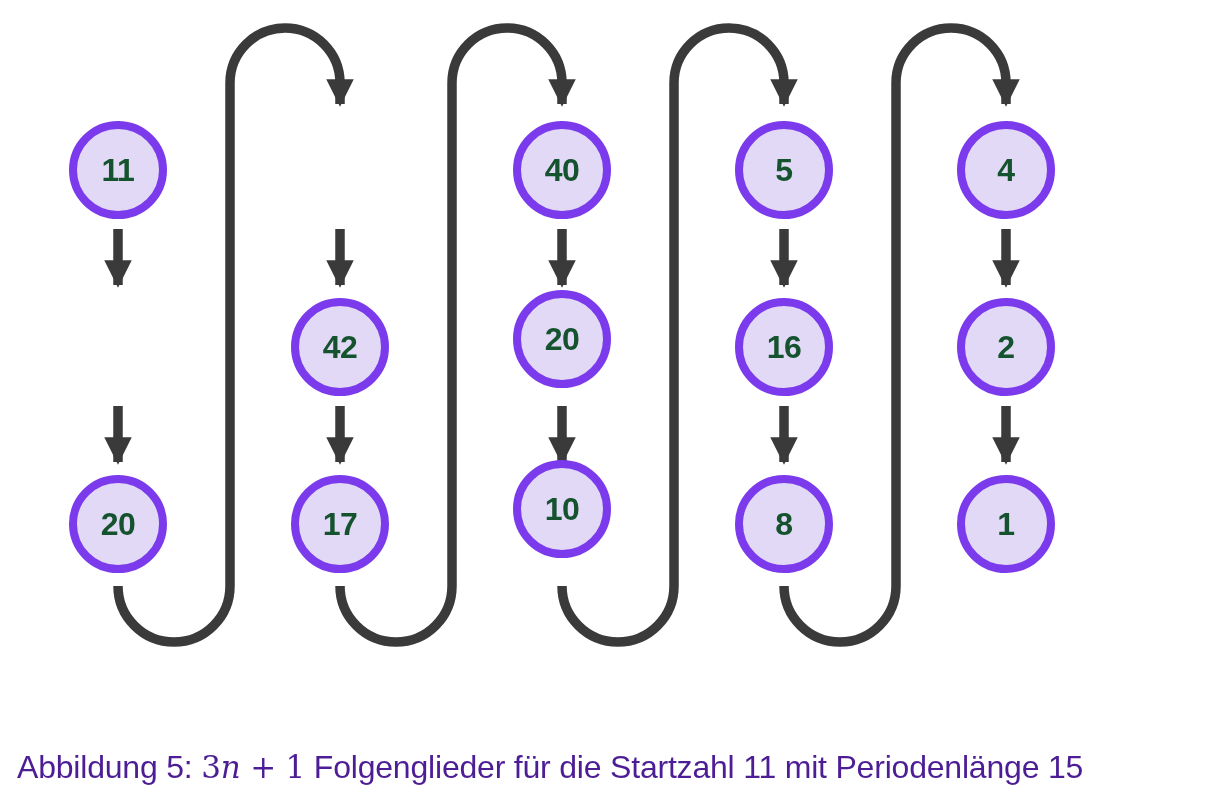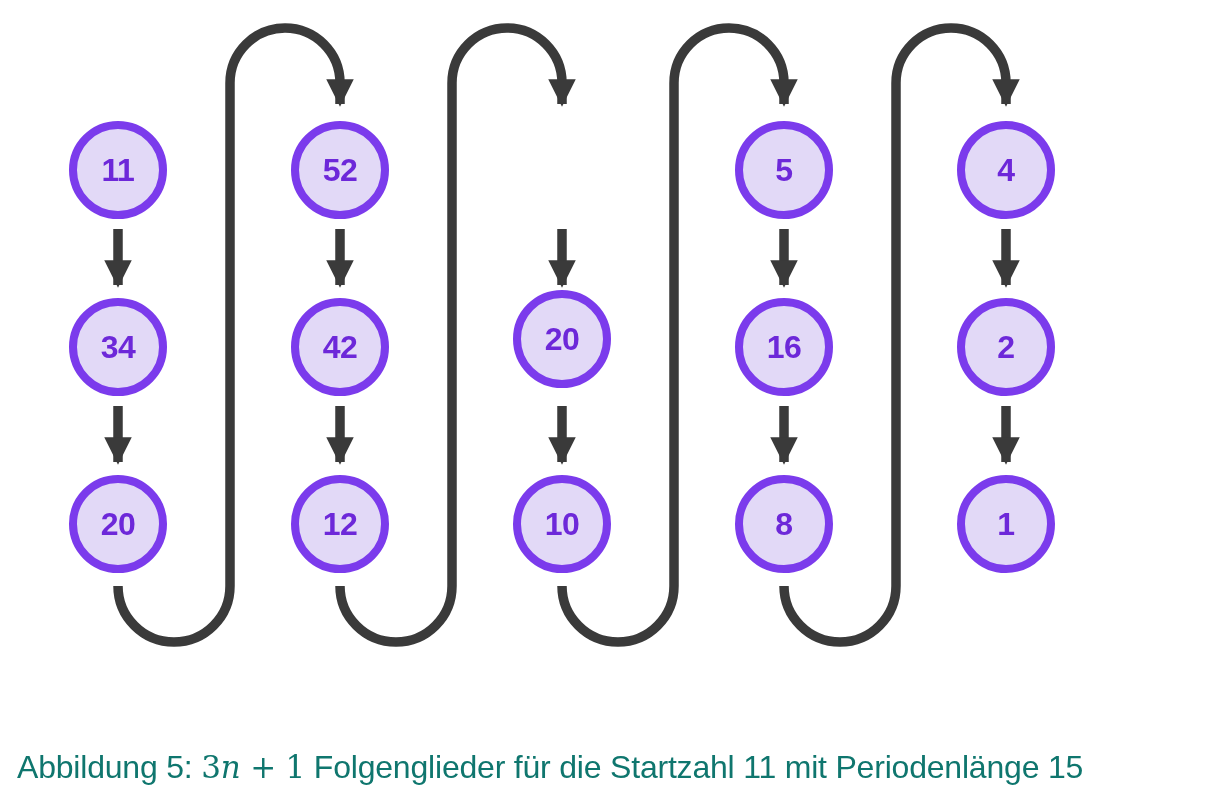--- a/index.html
+++ b/index.html
@@ -26,30 +26,30 @@
     width: 82px;
     height: 82px;
     border: 8px solid #7b3bec;
     border-radius: 50%;
     background: #e2d9f7;
     display: flex;
     align-items: center;
     justify-content: center;
     font-size: 32px;
     font-weight: 700;
-    color: #6d28d9;
+    color: #14532d;
     letter-spacing: -0.5px;
     box-sizing: content-box;
   }
   .caption {
     position: absolute;
     left: 17px;
     top: 749px;
     font-size: 32px;
-    color: #0f766e;
+    color: #4c1d95;
     white-space: nowrap;
     letter-spacing: -0.2px;
   }
   .caption .math {
     font-family: "DejaVu Serif", serif;
     font-size: 31px;
   }
   .caption .math .var {
     font-style: italic;
   }
@@ -80,29 +80,28 @@
       <path d="M1006 406 L1006 462" marker-end="url(#ah)"></path>
 
       <path d="M118 586 A56 56 0 0 0 230 586 L230 83 A55 55 0 0 1 340 83 L340 104" marker-end="url(#ah)"></path>
       <path d="M340 586 A56 56 0 0 0 452 586 L452 83 A55 55 0 0 1 562 83 L562 104" marker-end="url(#ah)"></path>
       <path d="M562 586 A56 56 0 0 0 674 586 L674 83 A55 55 0 0 1 784 83 L784 104" marker-end="url(#ah)"></path>
       <path d="M784 586 A56 56 0 0 0 896 586 L896 83 A55 55 0 0 1 1006 83 L1006 104" marker-end="url(#ah)"></path>
     </g>
   </svg>
 
   <div class="node" style="left:69px;top:121px">11</div>
-  <div class="node" style="left:69px;top:298px">34</div>
   <div class="node" style="left:69px;top:475px">20</div>
 
-  <div class="node" style="left:291px;top:121px">52</div>
   <div class="node" style="left:291px;top:298px">42</div>
-  <div class="node" style="left:291px;top:475px">12</div>
+  <div class="node" style="left:291px;top:475px">17</div>
 
+  <div class="node" style="left:513px;top:121px">40</div>
   <div class="node" style="left:513px;top:290px">20</div>
-  <div class="node" style="left:513px;top:475px">10</div>
+  <div class="node" style="left:513px;top:460px">10</div>
 
   <div class="node" style="left:735px;top:121px">5</div>
   <div class="node" style="left:735px;top:298px">16</div>
   <div class="node" style="left:735px;top:475px">8</div>
 
   <div class="node" style="left:957px;top:121px">4</div>
   <div class="node" style="left:957px;top:298px">2</div>
   <div class="node" style="left:957px;top:475px">1</div>
 
   <div class="caption">

